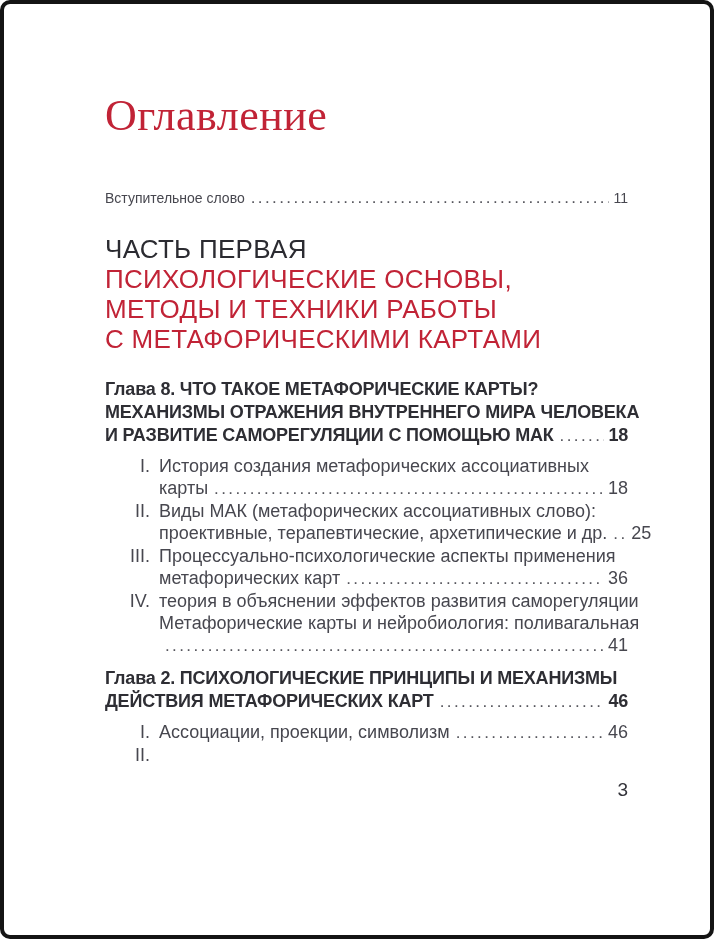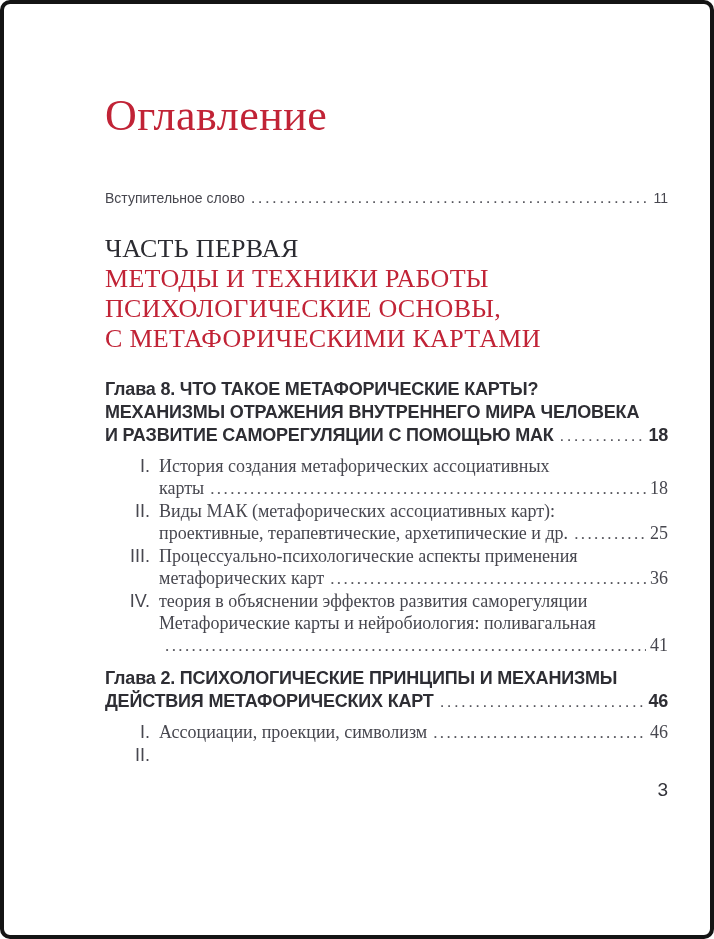--- a/index.html
+++ b/index.html
@@ -16,21 +16,21 @@
     width:var(--page-w);
     height:var(--page-h);
     background:#ffffff;
     border:4px solid #141414;
     border-radius:10px;
     overflow:hidden;
     font-family:"Liberation Sans", sans-serif;
     color:var(--body);
   }
   .content{
-    padding:88px 42px 0 101px;
+    padding:88px 82px 0 101px;
   }
   
   .title{
     font-family:"Liberation Serif", serif;
     font-weight:400;
     font-size:44px;
     line-height:1.1;
     letter-spacing:0.5px;
     color:var(--red);
     margin:0 0 46px 0;
@@ -59,21 +59,21 @@
   .pg{flex:0 0 auto;white-space:nowrap;}
   .pg.bold{font-weight:700;color:var(--ink);}
   
   .front-matter{
     font-size:14px;
     line-height:24px;
     margin:0 0 24px 0;
   }
   
   .part{
-    font-family:Liberation Serif, serif;
+    font-family:Liberation Sans, sans-serif;
     font-size:26px;
     line-height:30px;
     margin:0 0 24px 0;
     letter-spacing:0.3px;
   }
   .part .kicker{color:#2b2b31;white-space:nowrap;}
   .part .red-line{color:var(--red);white-space:nowrap;}
   
   .chapter{margin:0 0 10px 0;}
   .chapter-heading{
@@ -93,21 +93,21 @@
   .item{
     display:grid;
     grid-template-columns:54px 1fr;
   }
   .numeral{
     grid-column:1;
     text-align:right;
     padding-right:9px;
     white-space:nowrap;
   }
-  .item-lines{grid-column:2;min-width:0;font-family:Liberation Serif, serif;}
+  .item-lines{grid-column:2;min-width:0;}
   .item-line{white-space:nowrap;}
   
   .folio{
     margin-top:12px;
     text-align:right;
     font-size:19px;
     line-height:24px;
     color:#33333a;
   }
 </style>
@@ -122,22 +122,22 @@
     <div class="front-matter">
       <div class="toc-row">
         <span class="t">Вступительное слово</span>
         <span class="leader"></span>
         <span class="pg">11</span>
       </div>
     </div>
 
     <div class="part">
       <div class="kicker">ЧАСТЬ ПЕРВАЯ</div>
+      <div class="red-line">ПСИХОЛОГИЧЕСКИЕ ОСНОВЫ,</div>
       <div class="red-line">МЕТОДЫ И ТЕХНИКИ РАБОТЫ</div>
-      <div class="red-line">ПСИХОЛОГИЧЕСКИЕ ОСНОВЫ,</div>
       <div class="red-line">С МЕТАФОРИЧЕСКИМИ КАРТАМИ</div>
     </div>
 
     <section class="chapter">
       <div class="chapter-heading">
         <div class="h-line">Глава 8. ЧТО ТАКОЕ МЕТАФОРИЧЕСКИЕ КАРТЫ?</div>
         <div class="h-line">МЕХАНИЗМЫ ОТРАЖЕНИЯ ВНУТРЕННЕГО МИРА ЧЕЛОВЕКА</div>
         <div class="toc-row">
           <span class="t">И РАЗВИТИЕ САМОРЕГУЛЯЦИИ С ПОМОЩЬЮ МАК</span>
           <span class="leader"></span>
@@ -154,21 +154,21 @@
               <span class="t">карты</span>
               <span class="leader"></span>
               <span class="pg">18</span>
             </div>
           </div>
         </div>
 
         <div class="item">
           <div class="numeral">II.</div>
           <div class="item-lines">
-            <div class="item-line">Виды МАК (метафорических ассоциативных карт):</div>
+            <div class="item-line">Виды МАК (метафорических ассоциативных слово):</div>
             <div class="toc-row">
               <span class="t">проективные, терапевтические, архетипические и др.</span>
               <span class="leader"></span>
               <span class="pg">25</span>
             </div>
           </div>
         </div>
 
         <div class="item">
           <div class="numeral">III.</div>

